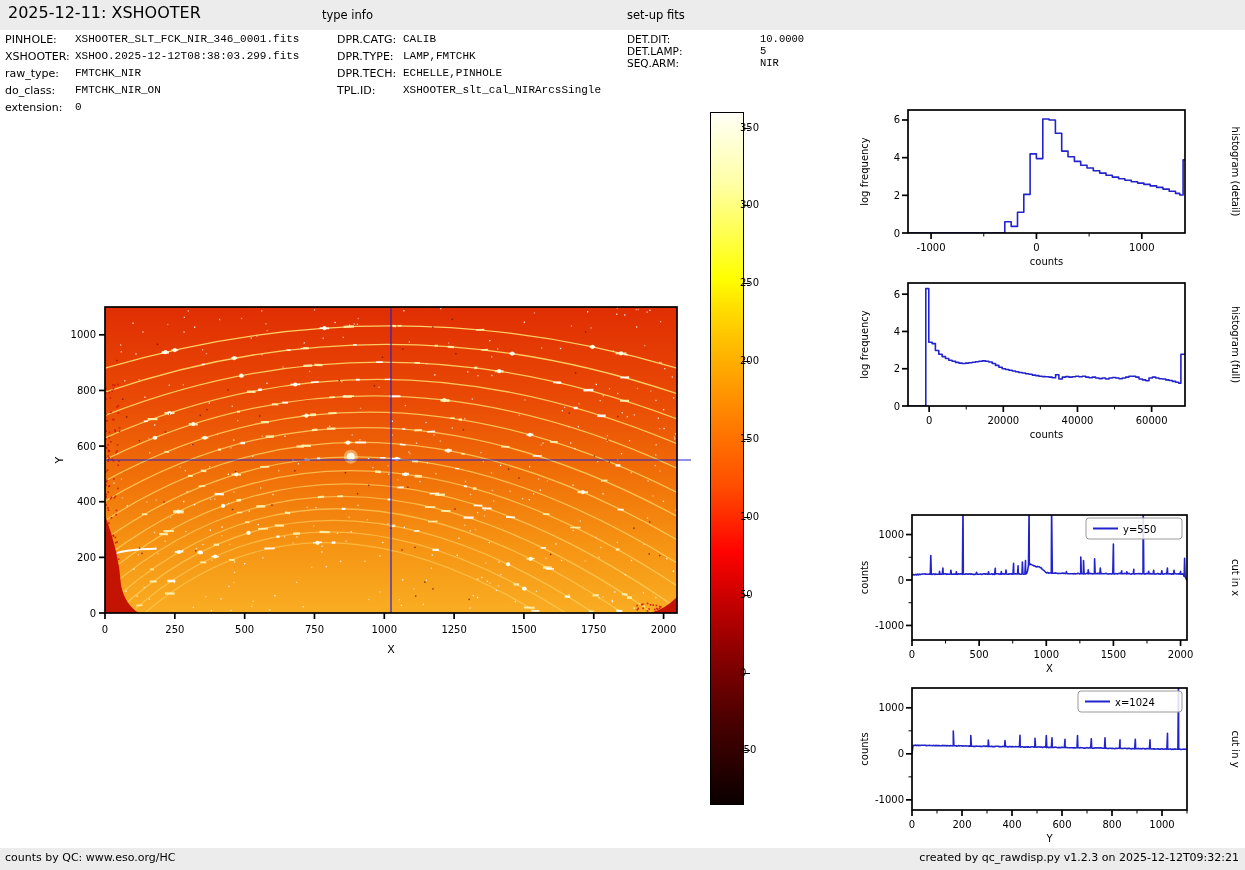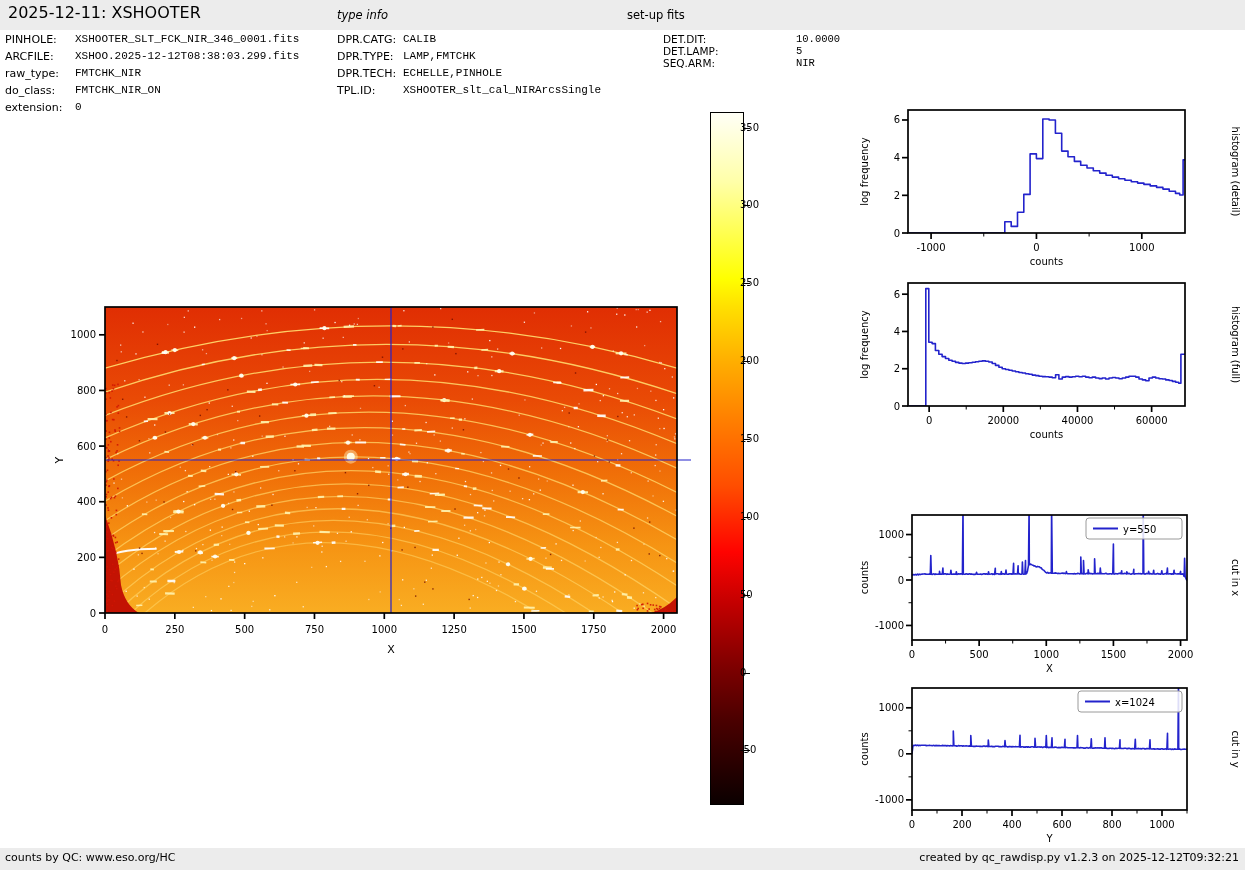--- a/index.html
+++ b/index.html
@@ -6,46 +6,46 @@
   #page{position:relative;width:1245px;height:870px;background:#ffffff;
         font-family:"DejaVu Sans","Liberation Sans",sans-serif;color:#000;overflow:hidden;}
   .band{position:absolute;left:0;width:1245px;background:#ececec;}
   #header-band{top:0;height:30px;}
   #footer-band{top:848px;height:22px;}
   .abs{position:absolute;}
   #page-title{left:8px;top:3px;font-size:16px;}
   .section-header{top:8px;font-size:11.5px;}
   .meta-label{font-size:11px;white-space:pre;}
   .meta-value{font-size:11px;white-space:pre;font-family:Liberation Mono, monospace;}
-  .meta-small{font-size:10.5px;margin-left:36px;}
+  .meta-small{font-size:10.5px;}
   .footer-text{font-size:11px;top:3px;}
   #colorbar-wrap{left:710px;top:112px;width:120px;height:693px;}
   #colorbar-bar{position:absolute;left:0;top:0;width:34px;height:693px;
     border:1.6px solid #000;box-sizing:border-box;
     background:linear-gradient(to top,
       #0b0000 0%, #4a0000 12%, #7f0000 20%, #c30000 29%, #ff0300 36.5%,
       #ff4d00 46%, #ff7c00 55%, #ffae00 64%, #ffe000 72%, #ffff00 76%,
       #ffff55 83%, #ffffa8 90%, #fffff6 100%);}
   .cb-tick{position:absolute;left:34px;width:6px;height:0;border-top:1.6px solid #000;}
   .cb-label{position:absolute;left:30px;transform:translateY(-55%);font-size:10px;}
   svg text{font-family:"DejaVu Sans","Liberation Sans",sans-serif;}
 </style>
 </head>
 <body>
 
 <div id="page">
 
   <div class="band" id="header-band"></div>
   <div class="abs" id="page-title">2025-12-11: XSHOOTER</div>
-  <div class="abs section-header" style="left:337px;font-style:italic;">type info</div>
+  <div class="abs section-header" style="left:322px;">type info</div>
   <div class="abs section-header" style="left:627px;">set-up fits</div>
 
   <div class="abs meta-label" style="left:5px;top:33px;">PINHOLE:</div>
   <div class="abs meta-value" style="left:75px;top:33px;">XSHOOTER_SLT_FCK_NIR_346_0001.fits</div>
-  <div class="abs meta-label" style="left:5px;top:50px;">ARCFILE:</div>
+  <div class="abs meta-label" style="left:5px;top:50px;">XSHOOTER:</div>
   <div class="abs meta-value" style="left:75px;top:50px;">XSHOO.2025-12-12T08:38:03.299.fits</div>
   <div class="abs meta-label" style="left:5px;top:67px;">raw_type:</div>
   <div class="abs meta-value" style="left:75px;top:67px;">FMTCHK_NIR</div>
   <div class="abs meta-label" style="left:5px;top:84px;">do_class:</div>
   <div class="abs meta-value" style="left:75px;top:84px;">FMTCHK_NIR_ON</div>
   <div class="abs meta-label" style="left:5px;top:101px;">extension:</div>
   <div class="abs meta-value" style="left:75px;top:101px;">0</div>
 
   <div class="abs meta-label" style="left:337px;top:33px;">DPR.CATG:</div>
   <div class="abs meta-value" style="left:403px;top:33px;">CALIB</div>

